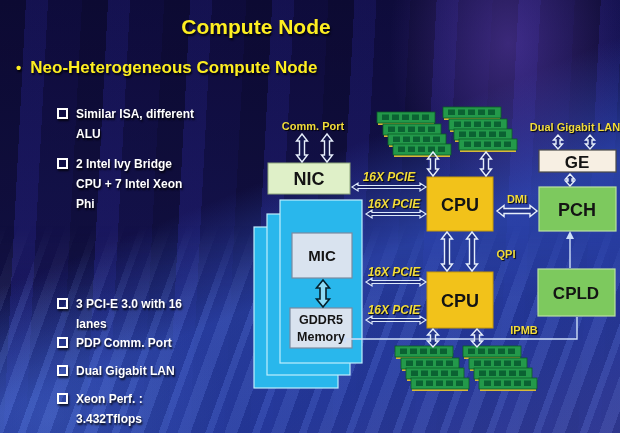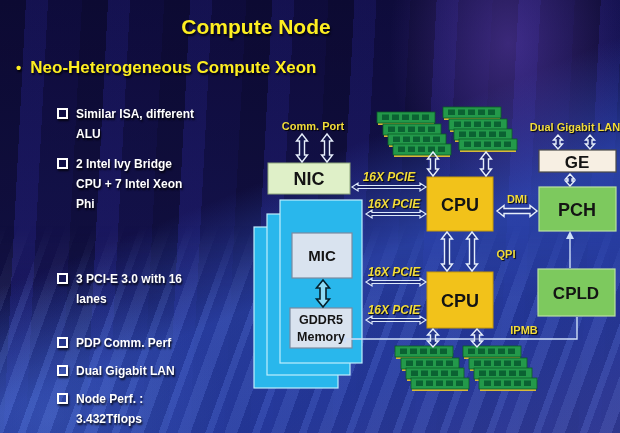--- a/index.html
+++ b/index.html
@@ -276,47 +276,47 @@
     <text x="394" y="314" text-anchor="middle" font-size="12" class="ylbl pcie" fill="#f2dc3a">16X PCIE</text>
     <text x="517" y="203" text-anchor="middle" font-size="11" class="ylbl" fill="#f2dc3a">DMI</text>
     <text x="506" y="258" text-anchor="middle" font-size="11" class="ylbl" fill="#f2dc3a">QPI</text>
     <text x="524" y="334" text-anchor="middle" font-size="11" class="ylbl" fill="#f2dc3a">IPMB</text>
   </svg>
 
   <div class="layer">
     <div class="title">Compute Node</div>
 
     <div class="subtitle">
-      <span class="dot">•</span><span>Neo-Heterogeneous Compute Xeon</span>
+      <span class="dot">•</span><span>Neo-Heterogeneous Compute Node</span>
     </div>
 
     <div class="item" style="top:104px">
       <span class="sq"></span>
       <span class="itx">Similar ISA, different
 ALU</span>
     </div>
     <div class="item" style="top:154px">
       <span class="sq"></span>
       <span class="itx">2 Intel Ivy Bridge
 CPU + 7 Intel Xeon
 Phi</span>
     </div>
-    <div class="item" style="top:269px">
+    <div class="item" style="top:294px">
       <span class="sq"></span>
       <span class="itx">3 PCI-E 3.0 with 16
 lanes</span>
     </div>
     <div class="item" style="top:333px">
       <span class="sq"></span>
-      <span class="itx">PDP Comm. Perf</span>
+      <span class="itx">PDP Comm. Port</span>
     </div>
     <div class="item" style="top:361px">
       <span class="sq"></span>
       <span class="itx">Dual Gigabit LAN</span>
     </div>
     <div class="item" style="top:389px">
       <span class="sq"></span>
-      <span class="itx">Node Perf. :
+      <span class="itx">Xeon Perf. :
 3.432Tflops</span>
     </div>
   </div>
 
 </div>
 
 </body></html>

